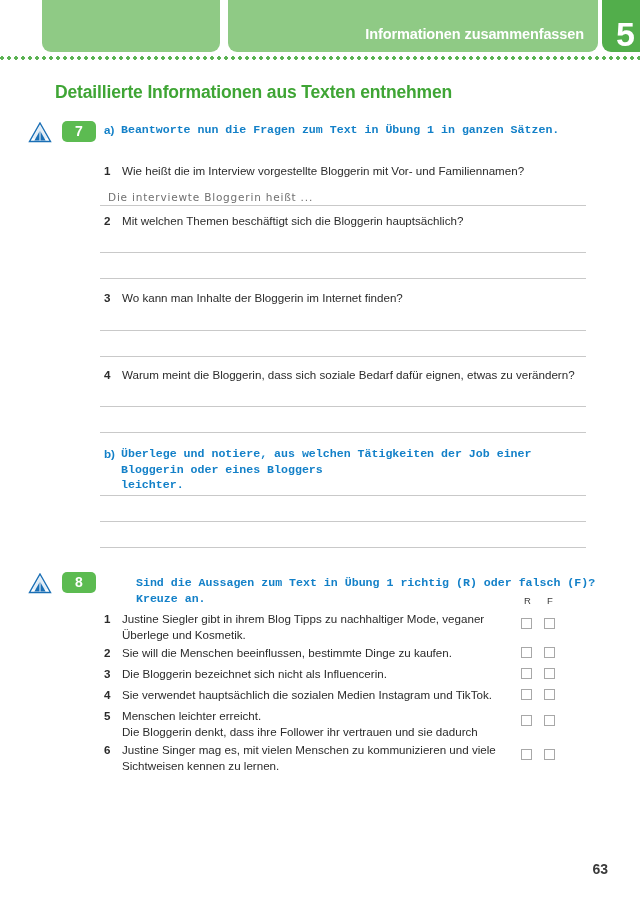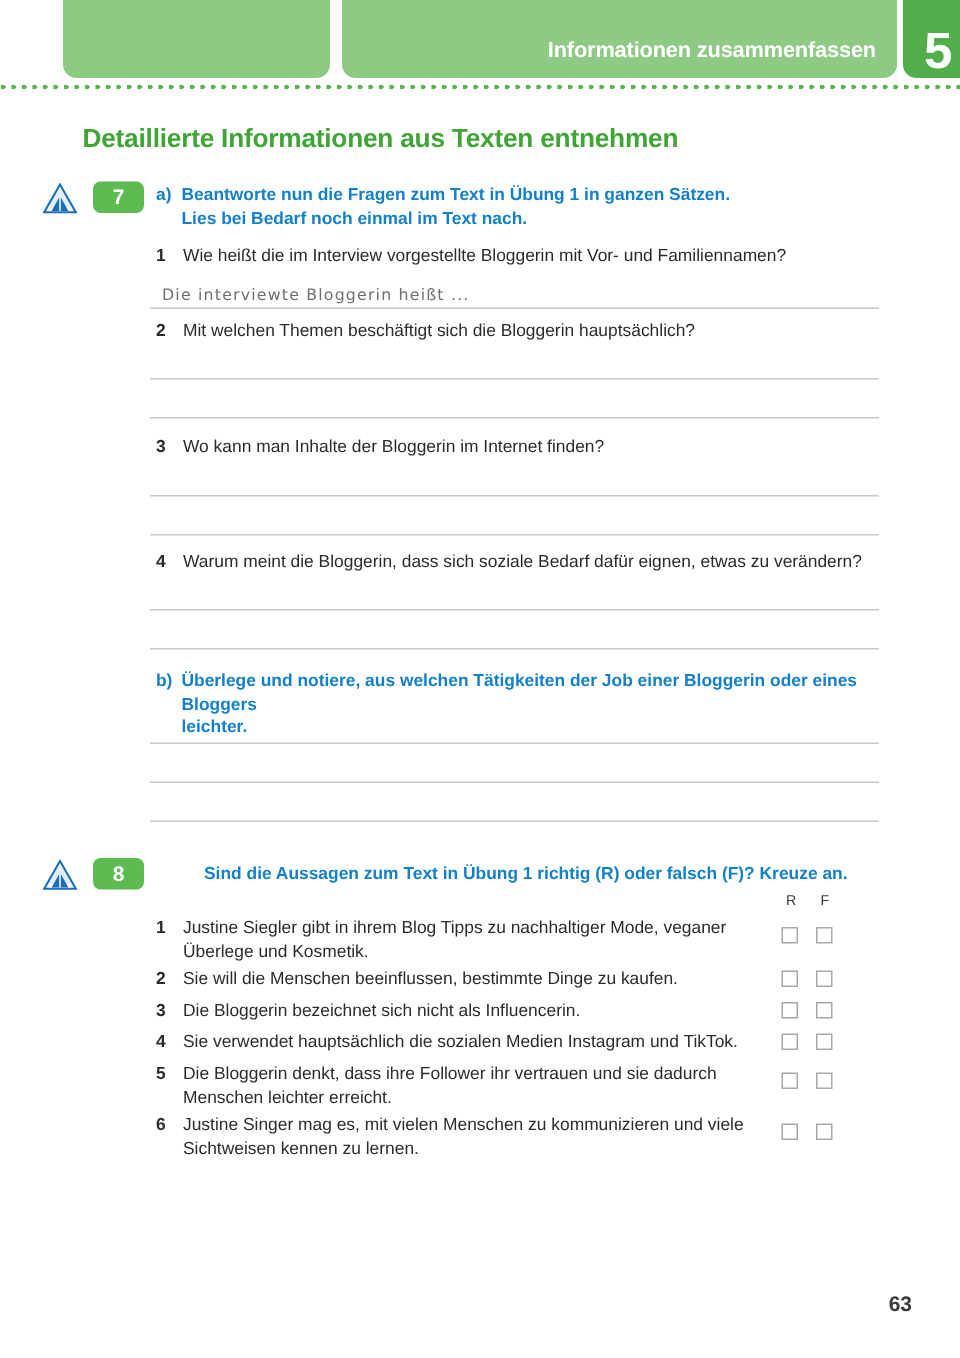--- a/index.html
+++ b/index.html
@@ -124,20 +124,21 @@
     line-height: 15.5px;
   }
   .instr .marker {
     position: absolute;
     left: 0;
     top: 0;
   }
   .instr .body {
     display: block;
     padding-left: 17px;
+    font-family: Liberation Mono, monospace;
   }
 
   
   .q-row {
     position: absolute;
     font-size: 11.6px;
     line-height: 15.5px;
     color: #2b2b2b;
   }
   .q-row .q-num {
@@ -231,21 +232,20 @@
     <path d="M12 8.6 L17.6 18.6 L12 18.6 Z" fill="#1a6fb5"></path>
     <path d="M12 8.6 L6.4 18.6 L12 18.6 Z" fill="#1a6fb5"></path>
     <rect x="11.5" y="8.6" width="1" height="10" fill="#ffffff"></rect>
   </svg>
   <div class="num-badge">7</div>
 </div>
 
 <div class="instr" style="left:104px; top:122px; width:470px;">
   <span class="marker">a)</span>
   <span class="body">Beantworte nun die Fragen zum Text in Übung 1 in ganzen Sätzen.</span>
-  <span class="body">Lies bei Bedarf noch einmal im Text nach.</span>
 </div>
 
 <div class="q-row" style="left:104px; top:163px; width:480px;">
   <span class="q-num">1</span>
   <span class="q-text">Wie heißt die im Interview vorgestellte Bloggerin mit Vor- und Familiennamen?</span>
 </div>
 <div class="handwriting" style="left:108px; top:191px;">Die interviewte Bloggerin heißt ...</div>
 <div class="answer-line" style="left:100px; top:205px; width:486px;"></div>
 
 <div class="q-row" style="left:104px; top:213px; width:480px;">
@@ -320,22 +320,22 @@
 
 <div class="stmt" style="left:104px; top:687px;">
   <span class="s-num">4</span>
   <span class="s-text">Sie verwendet hauptsächlich die sozialen Medien Instagram und TikTok.</span>
 </div>
 <div class="checkbox" style="left:521px; top:689px;"></div>
 <div class="checkbox" style="left:544px; top:689px;"></div>
 
 <div class="stmt" style="left:104px; top:708px;">
   <span class="s-num">5</span>
+  <span class="s-text">Menschen leichter erreicht.</span>
   <span class="s-text">Die Bloggerin denkt, dass ihre Follower ihr vertrauen und sie dadurch</span>
-  <span class="s-text">Menschen leichter erreicht.</span>
 </div>
 <div class="checkbox" style="left:521px; top:715px;"></div>
 <div class="checkbox" style="left:544px; top:715px;"></div>
 
 <div class="stmt" style="left:104px; top:742px;">
   <span class="s-num">6</span>
   <span class="s-text">Justine Singer mag es, mit vielen Menschen zu kommunizieren und viele</span>
   <span class="s-text">Sichtweisen kennen zu lernen.</span>
 </div>
 <div class="checkbox" style="left:521px; top:749px;"></div>

